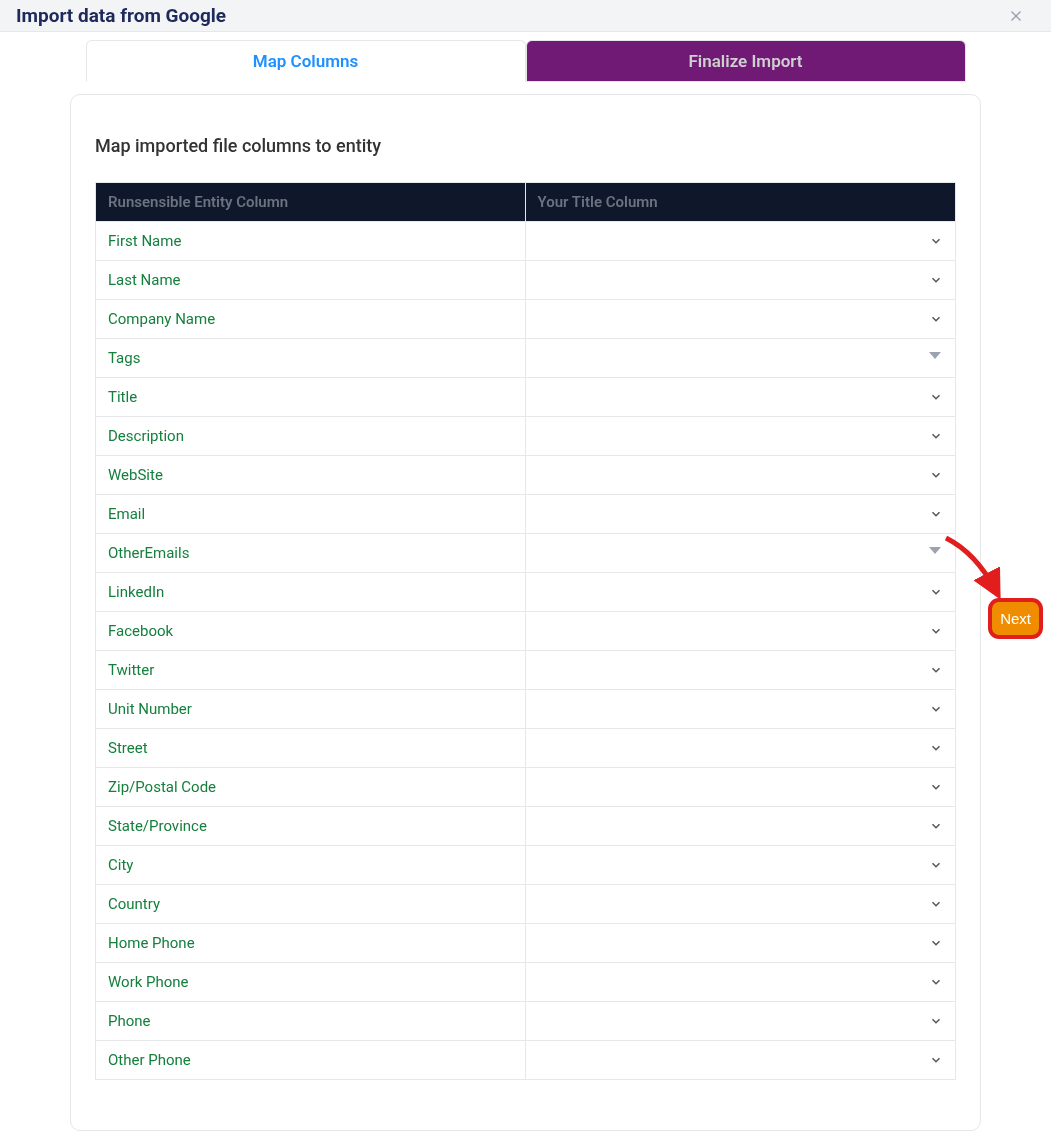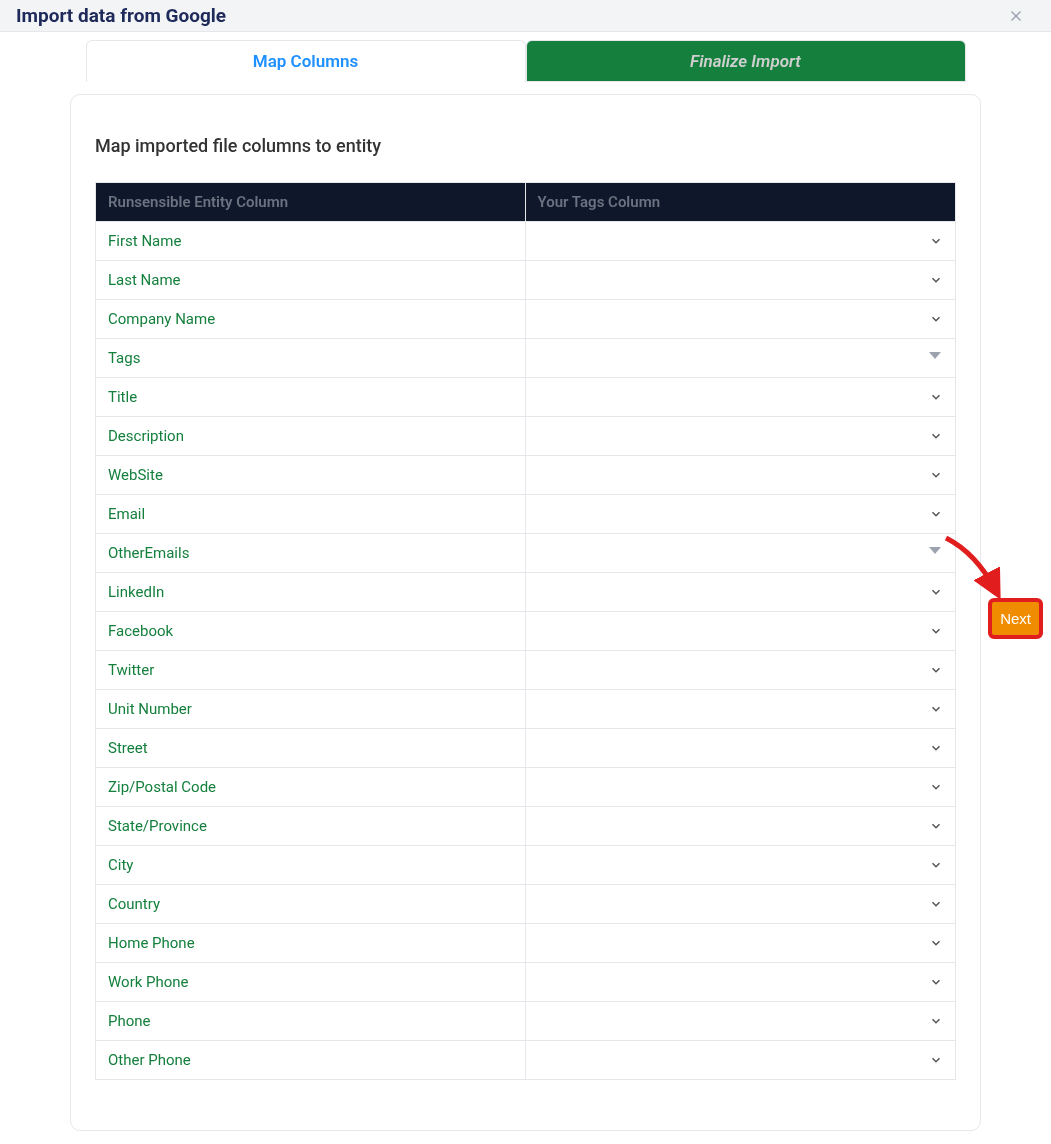--- a/index.html
+++ b/index.html
@@ -44,22 +44,21 @@
       font-weight: 600;
       cursor: pointer;
       background: #fff;
     }
     .tab.active {
       color: #1e90ff;
       border-bottom: 1px solid #fff;
     }
     .tab.inactive {
       color: #cfcfcf;
-      background: #15803d;
-      font-style: italic;
+      background: #701a75;
     }
     .panel {
       margin: 0 70px 20px 70px;
       border: 1px solid #e5e7eb;
       border-radius: 10px;
       padding: 40px 24px 50px 24px;
       margin-top: 12px;
     }
     .panel-title {
       font-size: 18px;
@@ -112,21 +111,21 @@
       position: absolute;
       right: 8px;
       top: 598px;
       background: #f08c00;
       color: #fff;
       border: 4px solid #e11d1d;
       padding: 8px 8px;
       font-size: 15px;
       font-weight: 500;
       cursor: pointer;
-      border-radius: 6px;
+      border-radius: 11px;
     }
     .arrow-annotation {
       position: absolute;
       right: 40px;
       top: 533px;
       width: 70px;
       height: 70px;
       pointer-events: none;
     }
   </style>
@@ -144,21 +143,21 @@
 <div class="tabs">
   <div class="tab active">Map Columns</div>
   <div class="tab inactive">Finalize Import</div>
 </div>
 
 <div class="panel">
   <div class="panel-title">Map imported file columns to entity</div>
   <div class="mapping-table">
     <div class="map-row header-row">
       <div class="cell-left">Runsensible Entity Column</div>
-      <div class="cell-right">Your Tags Column</div>
+      <div class="cell-right">Your Title Column</div>
     </div>
     <div id="rows-container">
         <div class="map-row">
           <div class="cell-left">First Name</div>
           <div class="cell-right">
             <span></span>
             <svg class="chevron-down" viewBox="0 0 24 24" fill="none" stroke="currentColor" stroke-width="2.5">
               <polyline points="6 9 12 15 18 9"></polyline>
             </svg>
           </div>

